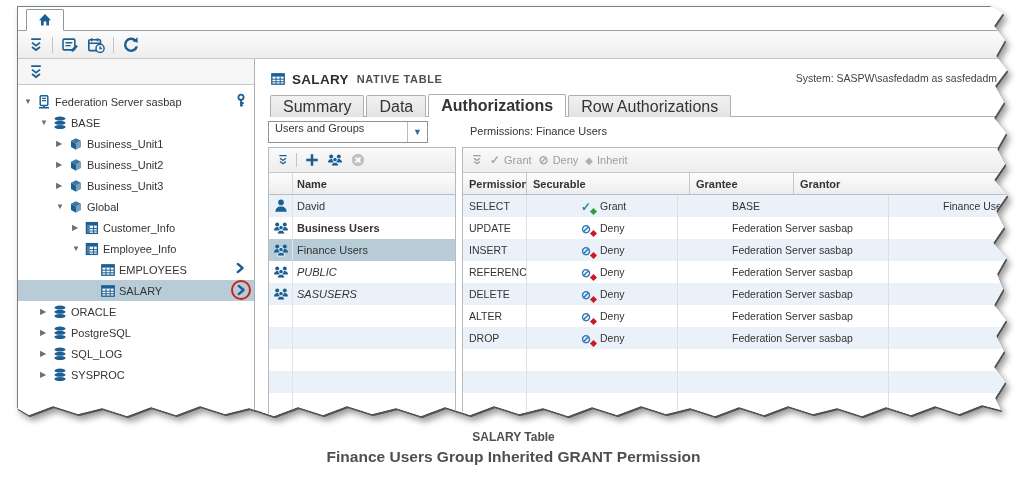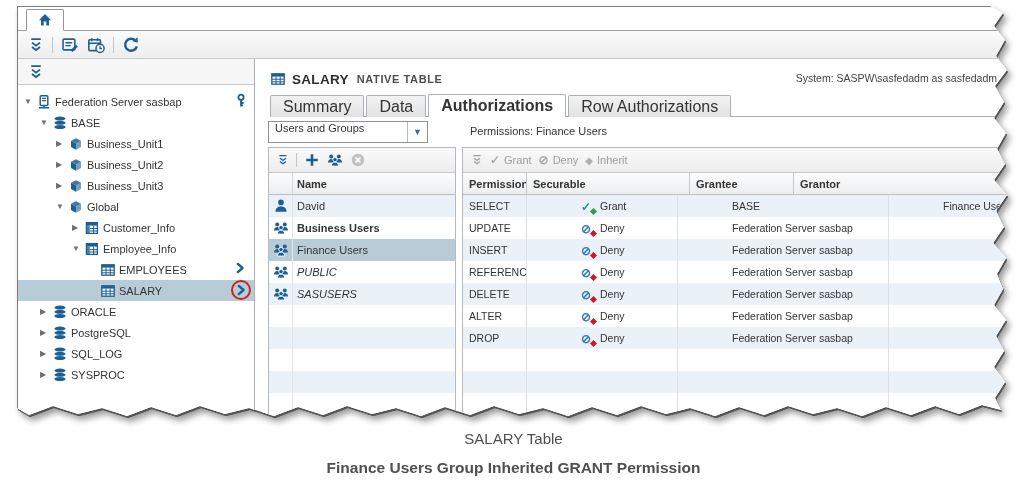--- a/index.html
+++ b/index.html
@@ -97,21 +97,21 @@
   .set-ic.deny { color:#2f7ab8; font-size:12px; }
   .set-ic::after { content:""; position:absolute; right:0px; bottom:-1px; width:5px; height:5px; transform:rotate(45deg); }
   .set-ic.grant::after { background:#2f9e3f; }
   .set-ic.deny::after { background:#cf1626; }
   .tb-ic-check { color:#a9a9a9; font-size:12px; font-weight:bold; }
   .tb-ic-deny { color:#a9a9a9; font-size:12px; font-weight:bold; }
   .tb-ic-diamond { color:#b0b0b0; font-size:10px; }
 
   
   .caption { position:absolute; left:0; top:430px; width:1027px; text-align:center; color:#4f4f4f; }
-  .caption .l1 { font-size:15px; font-weight:normal; margin-bottom:12px; }
+  .caption .l1 { font-size:12px; font-weight:bold; margin-bottom:4px; }
   .caption .l2 { font-size:15.5px; font-weight:bold; }
 
   svg.sym { width:16px; height:16px; }
   svg.sym-sm { width:12px; height:12px; }
   svg.sym-lg { width:18px; height:18px; }
 </style>
 </head>
 <body>
 
 <svg width="0" height="0" style="position:absolute" aria-hidden="true">

